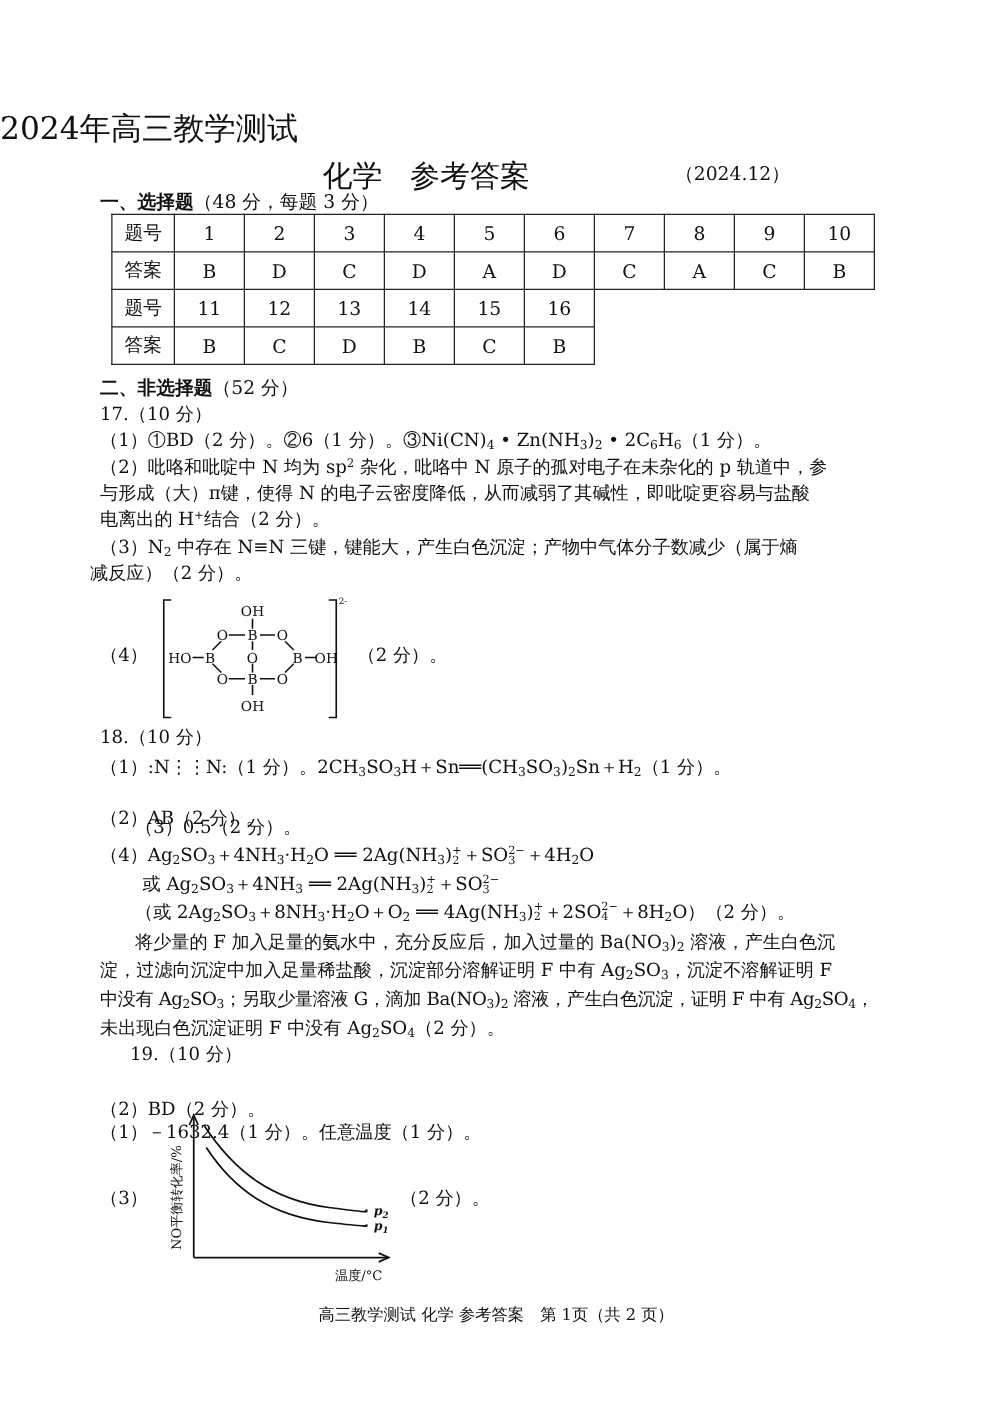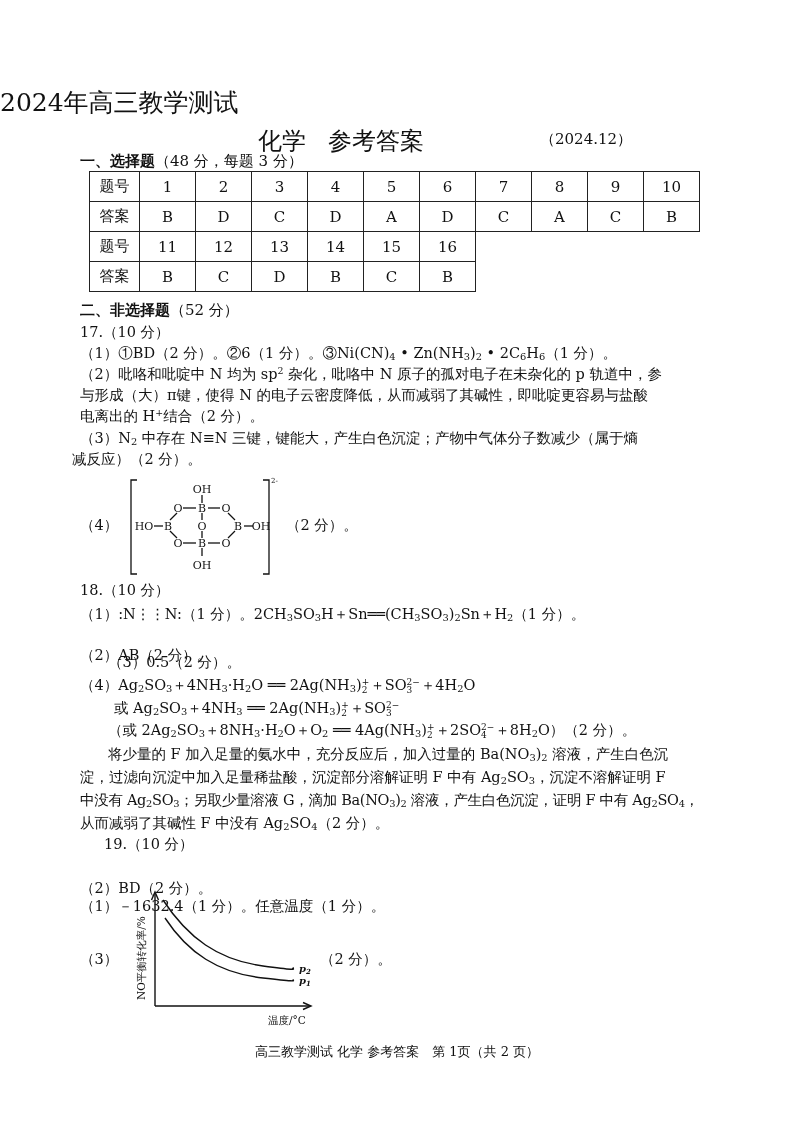--- a/index.html
+++ b/index.html
@@ -170,21 +170,21 @@
 <div class="abs line" style="left:108px; top:744px;">
   <span>将少量的 F 加入足量的氨水中，充分反应后，加入过量的 Ba(NO</span><sub>3</sub><span>)</span><sub>2</sub><span> 溶液，产生白色沉</span>
 </div>
 <div class="abs line" style="left:80px; top:767px;">
   <span>淀，过滤向沉淀中加入足量稀盐酸，沉淀部分溶解证明 F 中有 Ag</span><sub>2</sub><span>SO</span><sub>3</sub><span>，沉淀不溶解证明 F</span>
 </div>
 <div class="abs line" style="left:80px; top:790px; letter-spacing:-0.3px;">
   <span>中没有 Ag</span><sub>2</sub><span>SO</span><sub>3</sub><span>；另取少量溶液 G，滴加 Ba(NO</span><sub>3</sub><span>)</span><sub>2</sub><span> 溶液，产生白色沉淀，证明 F 中有 Ag</span><sub>2</sub><span>SO</span><sub>4</sub><span>，</span>
 </div>
 <div class="abs line" style="left:80px; top:813px;">
-  <span>从而减弱了其碱性 F 中没有 Ag</span><sub>2</sub><span>SO</span><sub>4</sub><span>（2 分）。</span>
+  <span>未出现白色沉淀证明 F 中没有 Ag</span><sub>2</sub><span>SO</span><sub>4</sub><span>（2 分）。</span>
 </div>
 
 <div class="abs line" style="left:80px; top:834px;margin-left:24px;">19.（10 分）</div>
 <div class="abs line" style="left:80px; top:856px;margin-top:40px;">（1）－1632.4（1 分）。任意温度（1 分）。</div>
 <div class="abs line" style="left:80px; top:878px;">（2）BD（2 分）。</div>
 
 <div class="abs line" style="left:80px; top:949px;">（3）</div>
 <svg class="abs" style="left:118px; top:888px;" width="210" height="140">
   <g stroke="#111" stroke-width="1.4" fill="none">
     <line x1="37" y1="118" x2="37" y2="6"></line>

